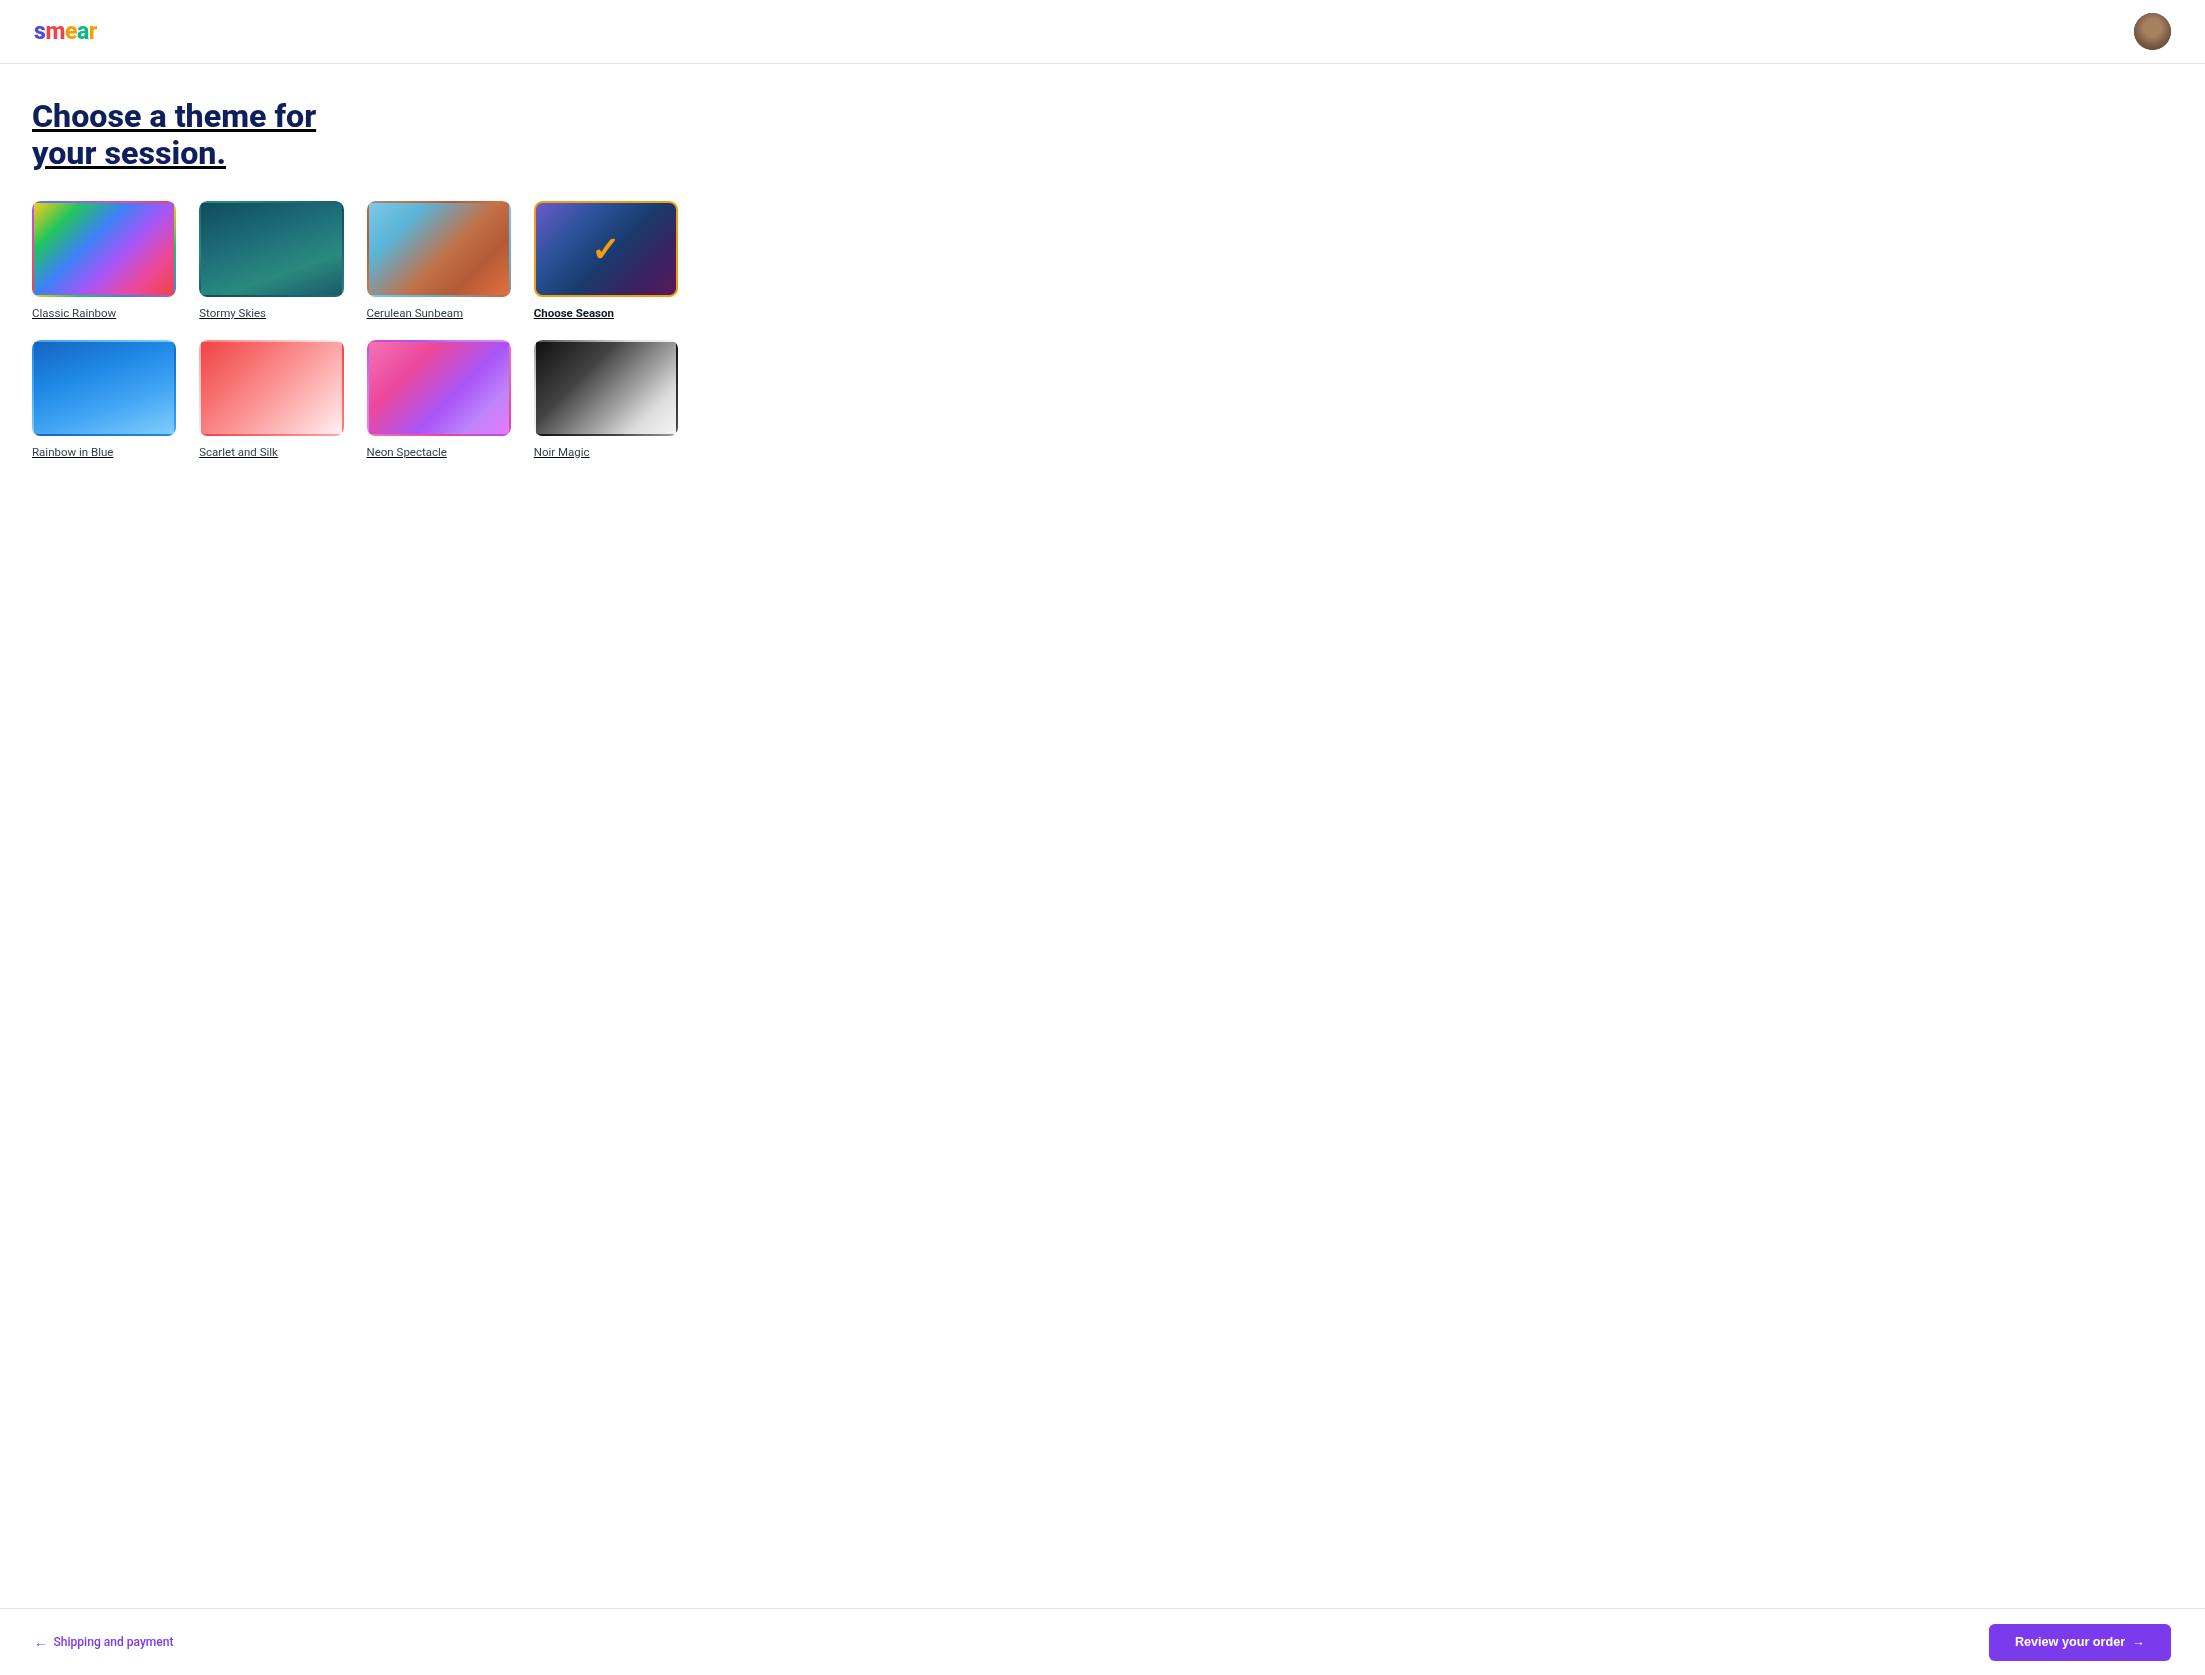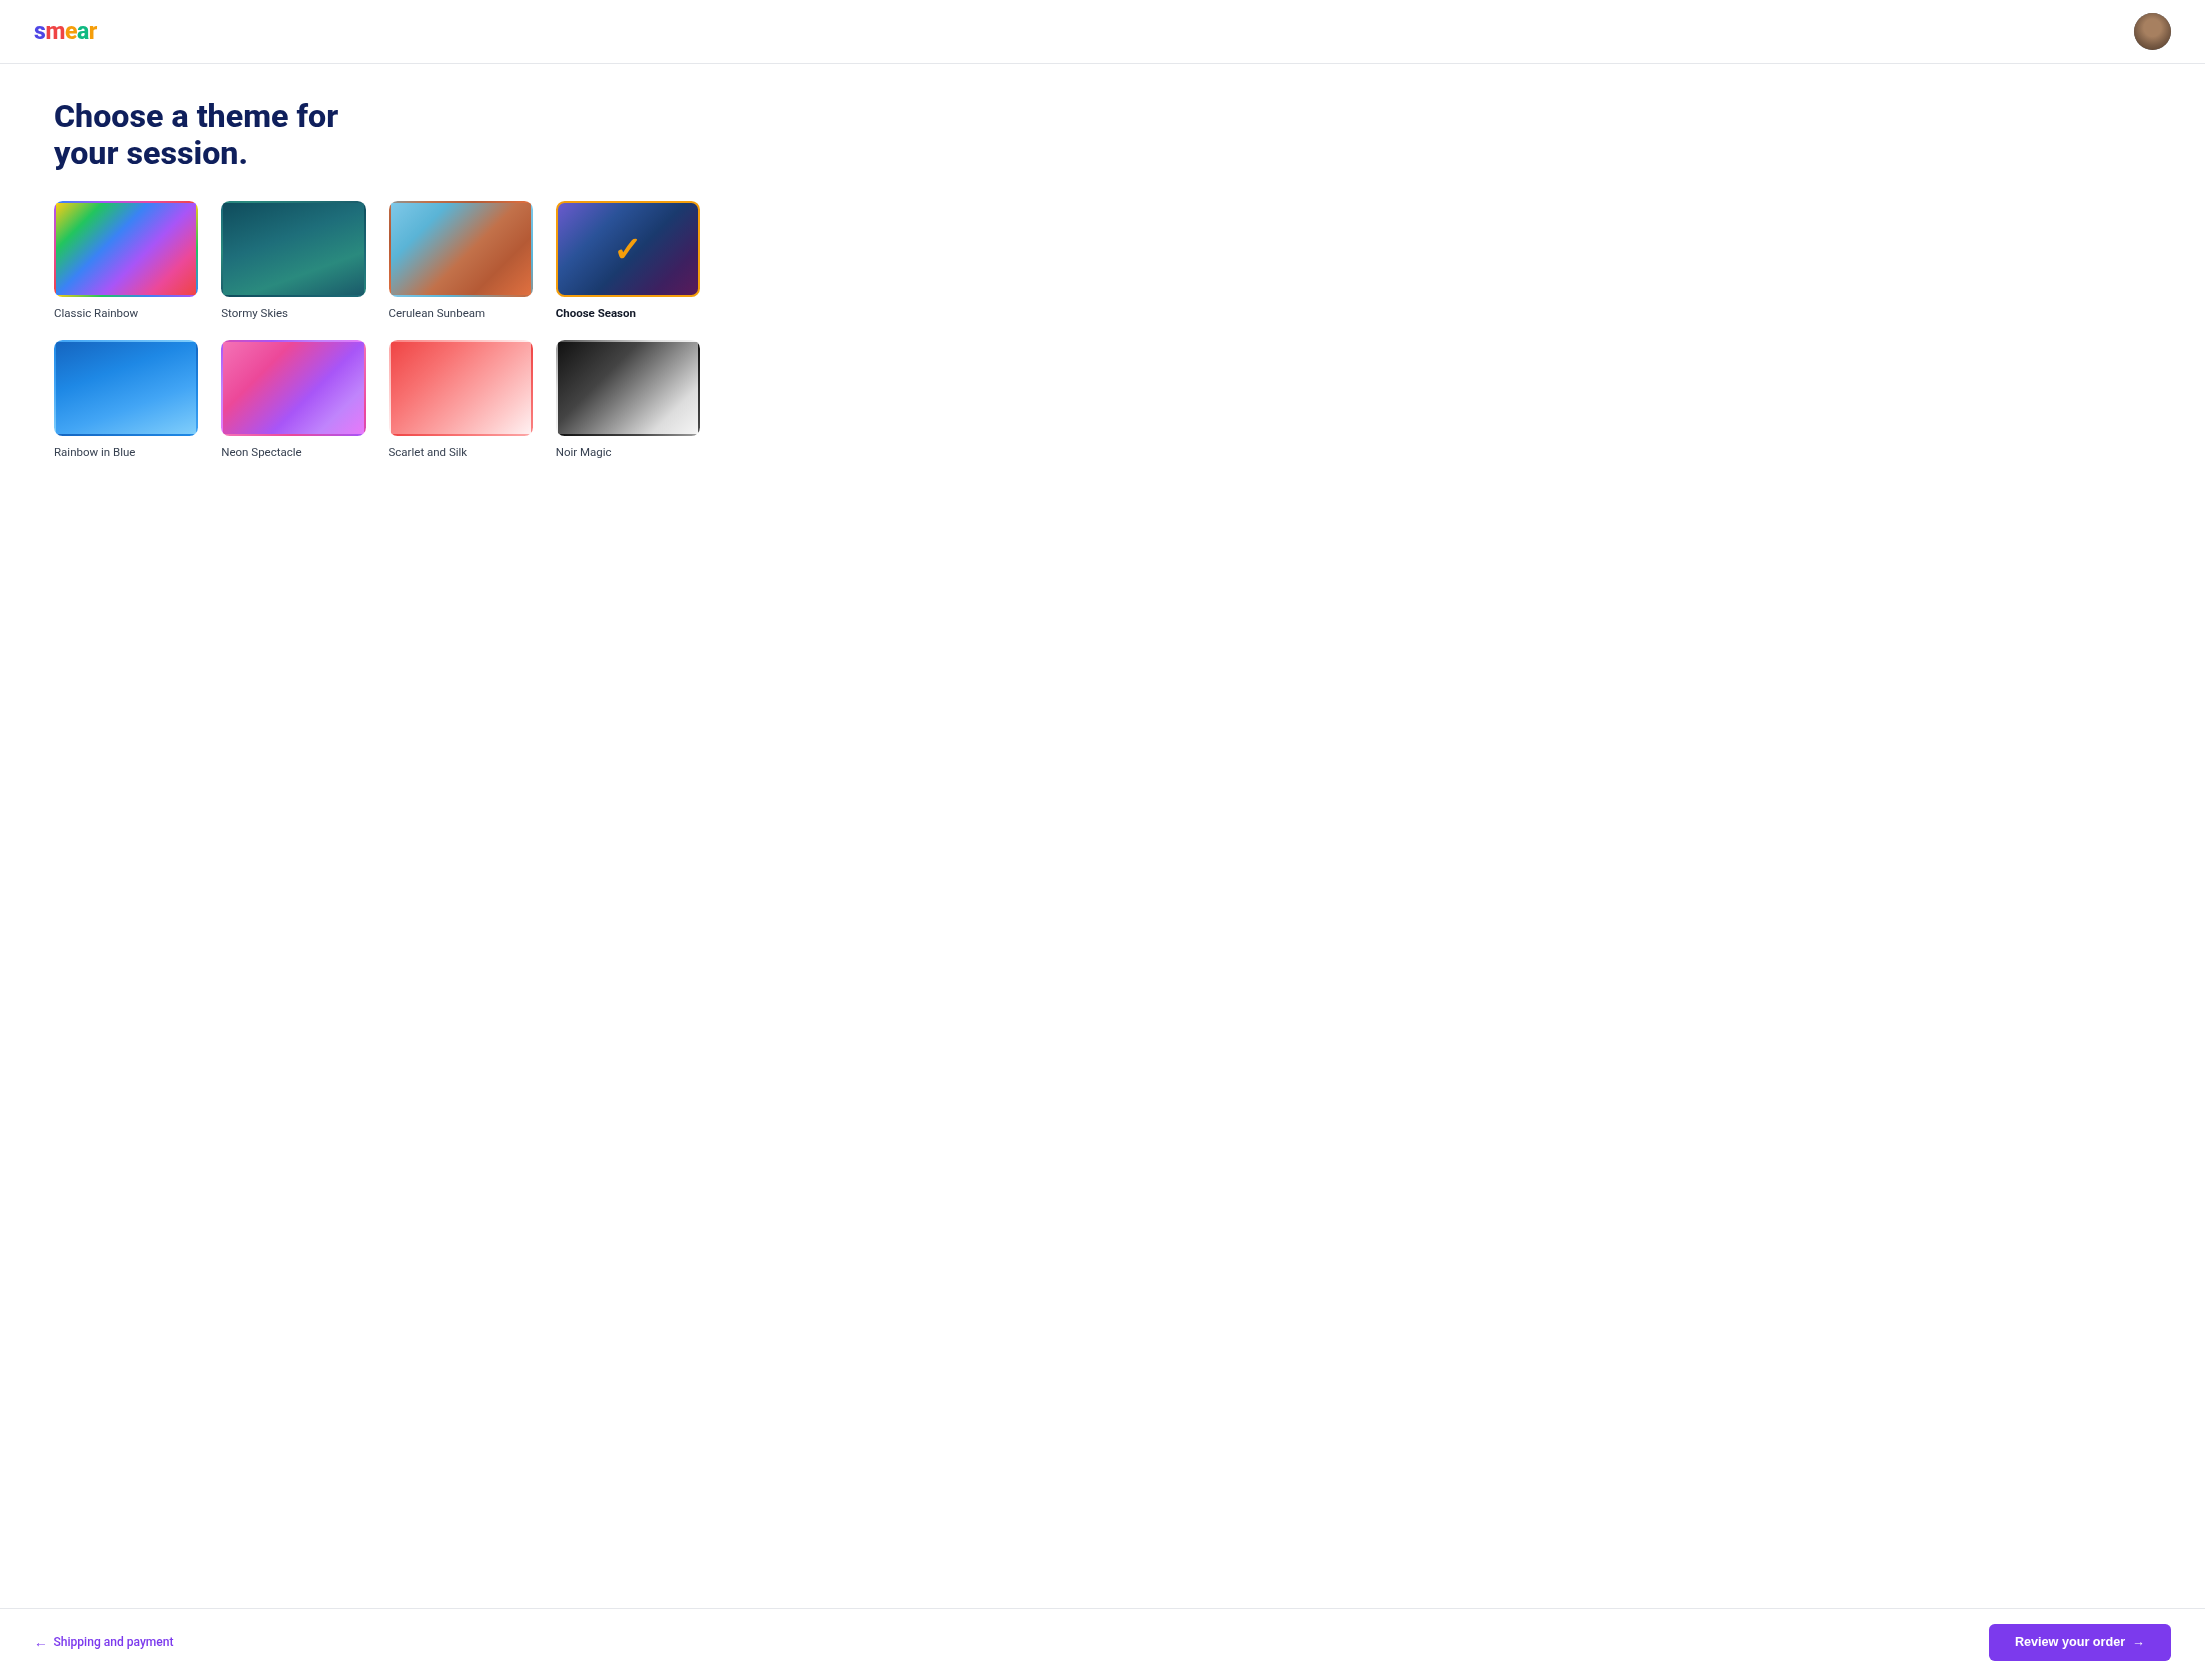--- a/index.html
+++ b/index.html
@@ -51,21 +51,22 @@
     .avatar-img {
       width: 100%;
       height: 100%;
       background: radial-gradient(circle at 50% 40%, #a78060 30%, #7a5c45 60%, #4a3525 100%);
       position: relative;
     }
 
     
     .main {
       flex: 1;
-      padding: 34px 34px 86px 54px;
+      padding: 34px 34px 86px 32px;
+      text-decoration: underline;
     }
 
     .page-title {
       font-size: 2.8rem;
       font-weight: 800;
       color: #0f1f5c;
       line-height: 1.15;
       margin-bottom: 29px;
     }
 
@@ -231,26 +232,26 @@
         <div class="theme-preview gradient-harvest-season selected">
           <span class="checkmark">✓</span>
         </div>
         <span class="theme-label selected">Choose Season</span>
       </div>
       <div class="theme-card">
         <div class="theme-preview gradient-rhapsody-in-blue"></div>
         <span class="theme-label">Rainbow in Blue</span>
       </div>
       <div class="theme-card">
+        <div class="theme-preview gradient-scarlet-and-silk"></div>
+        <span class="theme-label">Scarlet and Silk</span>
+      </div>
+      <div class="theme-card">
         <div class="theme-preview gradient-neon-spectacle"></div>
         <span class="theme-label">Neon Spectacle</span>
-      </div>
-      <div class="theme-card">
-        <div class="theme-preview gradient-scarlet-and-silk"></div>
-        <span class="theme-label">Scarlet and Silk</span>
       </div>
       <div class="theme-card">
         <div class="theme-preview gradient-noir-magic"></div>
         <span class="theme-label">Noir Magic</span>
       </div>
     </div>
 </main>
 
 <footer class="footer">
   <a class="back-link" href="#">

